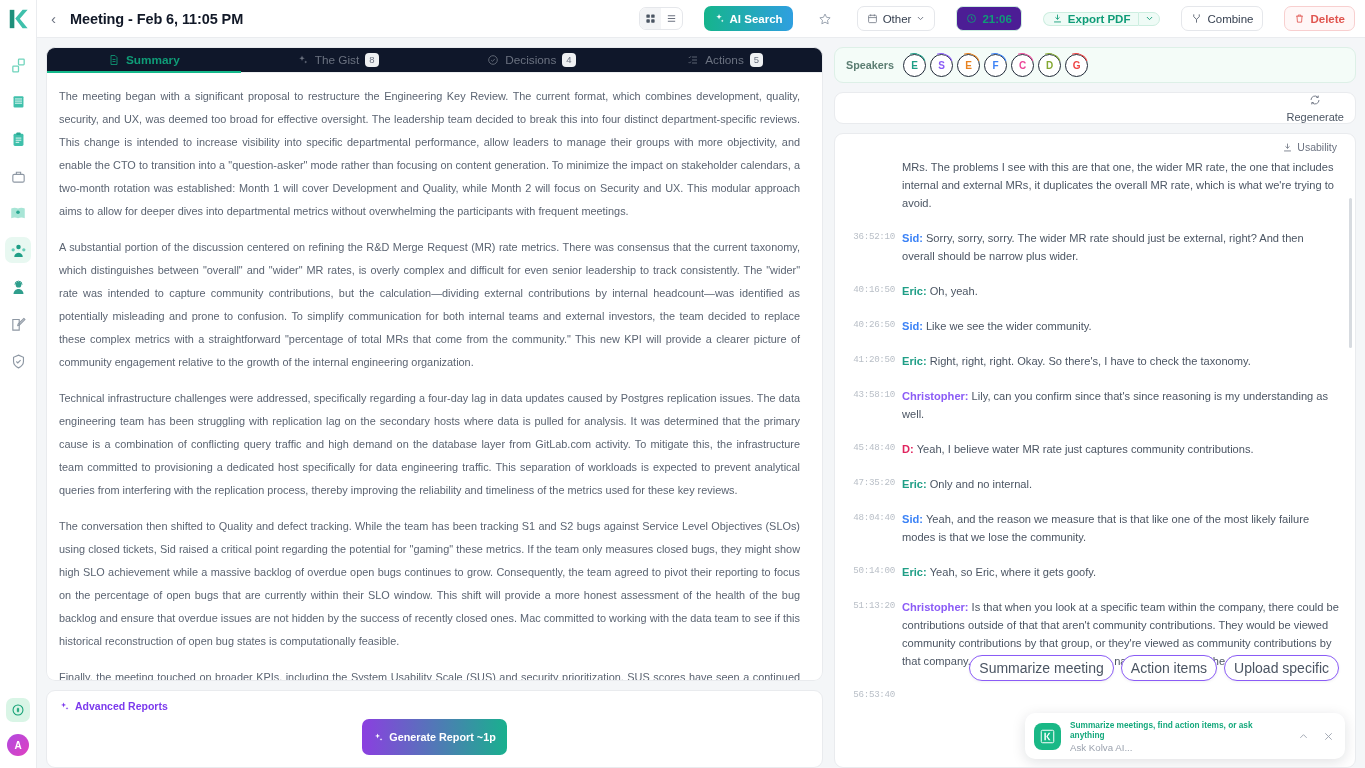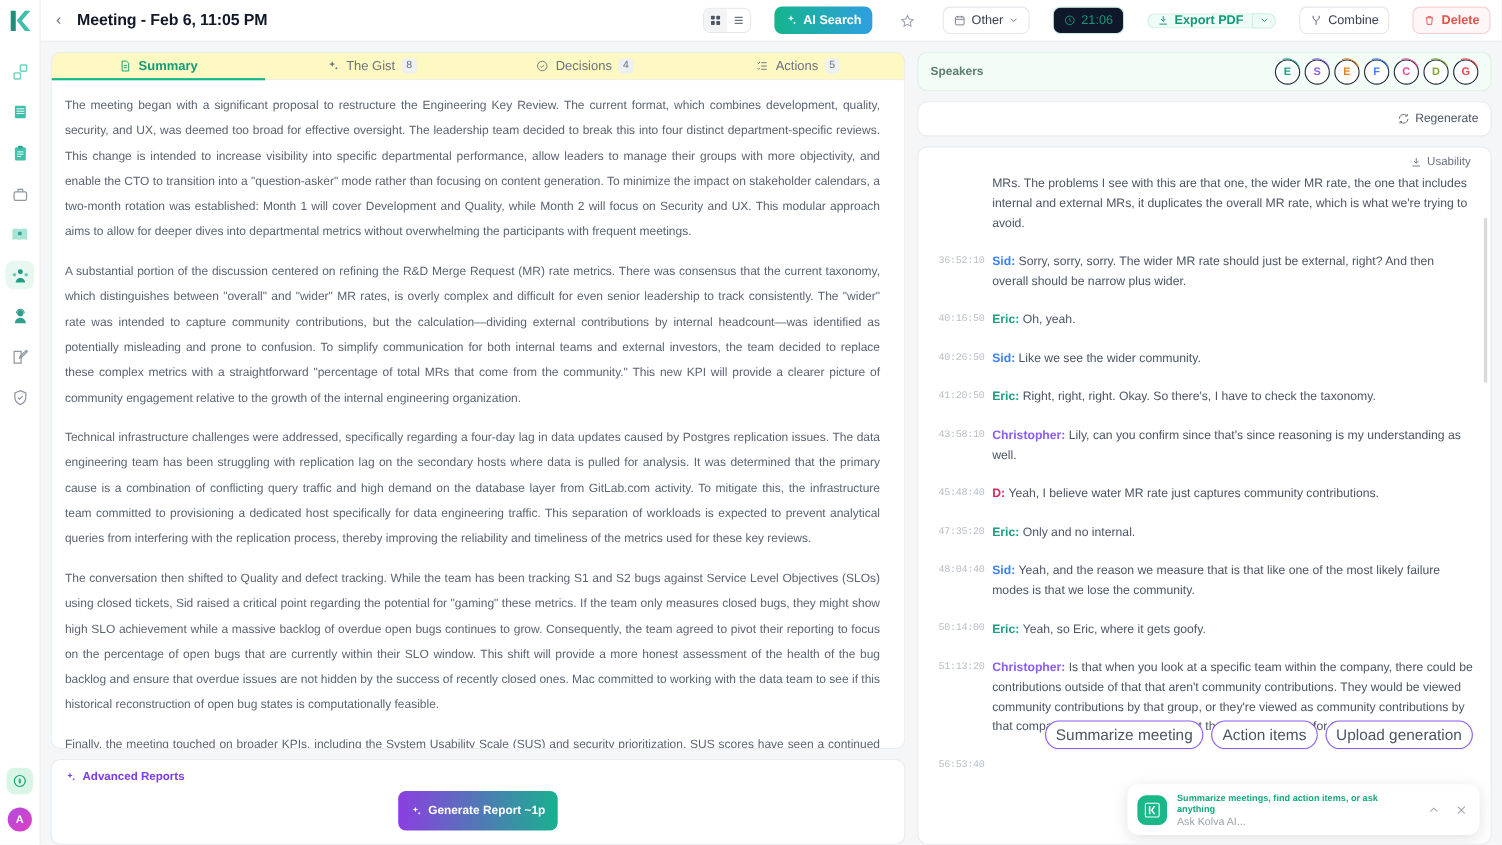--- a/index.html
+++ b/index.html
@@ -61,41 +61,41 @@
     height: 25px; border:1px solid #e5e7eb; background:#fff; border-radius:7px;
     display:flex; align-items:center; gap:5px; padding: 0 9px;
     font-size:11.5px; color:#374151; cursor:pointer; white-space:nowrap;
   }
   .btn-ai {
     background: linear-gradient(90deg,#15b48c,#2f9fe0); color:#fff; border:none;
     font-weight:700; font-size:11.5px; padding: 0 10px; height:25px;
     border-radius:7px; display:flex; align-items:center; gap:5px; cursor:pointer;
   }
   .star-btn { width:22px; height:22px; display:flex; align-items:center; justify-content:center; cursor:pointer; }
-  .btn-time { background:#0f172a; border:1px solid #cdeee0; color:#0f9c77; font-weight:400; }
+  .btn-time { background:#4c1d95; border:1px solid #cdeee0; color:#0f9c77; font-weight:700; }
   .btn-pdf-group { display:flex; height:14px; }
   .btn-pdf {
     background:#effbf6; border:1px solid #cdeee0; border-right:none;
     border-radius:7px 0 0 7px; color:#0f9c77; font-weight:600;
     display:flex; align-items:center; gap:5px; padding:0 8px; font-size:11.5px; cursor:pointer;
   }
   .btn-pdf-caret {
     background:#effbf6; border:1px solid #cdeee0; border-radius:0 7px 7px 0;
     width:22px; display:flex; align-items:center; justify-content:center; color:#0f9c77; cursor:pointer;
   }
   .btn-del { border:1px solid #f8cfcf; background:#fff7f7; color:#e0544e; font-weight:600; }
 
   
   .main { flex:1 1 auto; display:flex; gap:11px; padding: 9px 9px 0 9px; min-height:0; }
 
   
   .left-pane { flex: 1 1 auto; display:flex; flex-direction:column; min-width:0; gap:9px; }
   .card { background:#fff; border:1px solid #e9ebee; border-radius:9px; }
 
-  .tabs { display:flex; height:32px; border-bottom:1px solid #eceef0; background:#fef9c3; border-radius:9px 9px 0 0;justify-content:flex-end; }
+  .tabs { display:flex; height:32px; border-bottom:1px solid #eceef0; background:#0f172a; border-radius:9px 9px 0 0;justify-content:flex-end; }
   .tab {
     flex:1 1 0; display:flex; align-items:center; justify-content:center; gap:6px;
     font-size:11.8px; color:#6b7280; cursor:pointer; position:relative;
   }
   .tab.active { color:#0f9c77; font-weight:600; }
   .tab.active::after {
     content:""; position:absolute; left:0; right:0; bottom:-1px; height:2px; background:#14b88a;
   }
   .cnt-badge {
     background:#eef0f2; color:#6b7280; border-radius:4px; font-size:9.5px;
@@ -122,40 +122,40 @@
   .gen-btn {
     margin: 7px auto 0; display:flex; align-items:center; justify-content:center; gap:5px;
     background: linear-gradient(90deg,#8b3fe0,#19b08e); color:#fff; font-size:10.8px; font-weight:700;
     border:none; border-radius:7px; height:36px; padding: 0 11px; cursor:pointer; width:max-content;
   }
 
   
   .right-pane { flex: 0 0 522px; display:flex; flex-direction:column; gap:9px; min-height:0; }
   .speakers-card {
     background:#f4fcf8; border:1px solid #ddf0e7; border-radius:9px;
-    height:36px; display:flex; align-items:center; padding: 0 11px; gap:9px; flex:0 0 36px;justify-content:space-between;
+    height:36px; display:flex; align-items:center; padding: 0 11px; gap:9px; flex:0 0 36px;
   }
   .sp-label { font-size:10.8px; color:#5b7d72; font-weight:600; }
   .sp-list { display:flex; gap:4px; }
   .sp-av {
     width:23px; height:23px; border-radius:50%; background:#fff;
     border:1.6px solid #1f2937; display:flex; align-items:center; justify-content:center;
     font-size:10px; font-weight:700; cursor:pointer; position:relative;
   }
   .sp-av::before {
     content:""; position:absolute; inset:-1.6px; border-radius:50%;
     border:1.6px solid transparent; border-top-color: var(--ring); transform: rotate(25deg);
   }
 
   .regen-card {
     background:#fff; border:1px solid #e9ebee; border-radius:9px; height:32px;
     display:flex; align-items:center; justify-content:flex-end; padding-right:11px; flex:0 0 32px;
   }
   .regen {
-    display:flex; align-items:center; gap:5px; font-size:11px; color:#4b5563; cursor:pointer;
+    display:flex; align-items:center; gap:5px; font-size:11px; color:#4b5563; cursor:pointer;flex-direction:column;
   }
 
   .transcript-card {
     background:#fff; border:1px solid #e9ebee; border-radius:9px;
     flex:1 1 auto; min-height:0; overflow:hidden; position:relative;
     display:flex; flex-direction:column;
   }
   .dl-row { display:flex; justify-content:flex-end; padding: 7px 18px 3px 0; }
   .dl {
     display:flex; align-items:center; gap:4px; font-size:10.5px; color:#6b7280; cursor:pointer;
@@ -525,21 +525,21 @@
             <div class="tr-row">
               <div class="tr-time">56:53:40</div>
             </div>
           </div>
 
           <div class="sbar"></div>
 
           <div class="chips">
             <div class="chip">Summarize meeting</div>
             <div class="chip">Action items</div>
-            <div class="chip">Upload generation</div>
+            <div class="chip">Upload specific</div>
           </div>
 
           <div class="chatbar">
             <div class="chat-logo">
               <svg width="15" height="15" viewBox="0 0 24 24">
                 <rect x="2" y="2" width="20" height="20" rx="2" fill="none" stroke="#fff" stroke-width="1.6"></rect>
                 <path d="M7 6h2.4v12H7z" fill="#fff"></path>
                 <path d="M10 12l4-6h2.6l-4.2 6 4.4 6H14z" fill="#fff"></path>
               </svg>
             </div>

